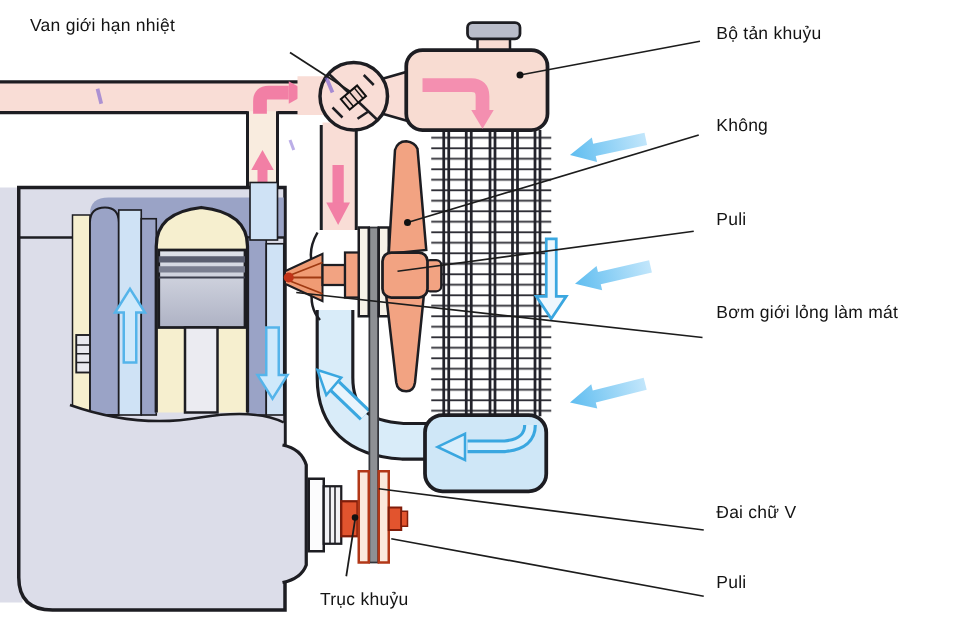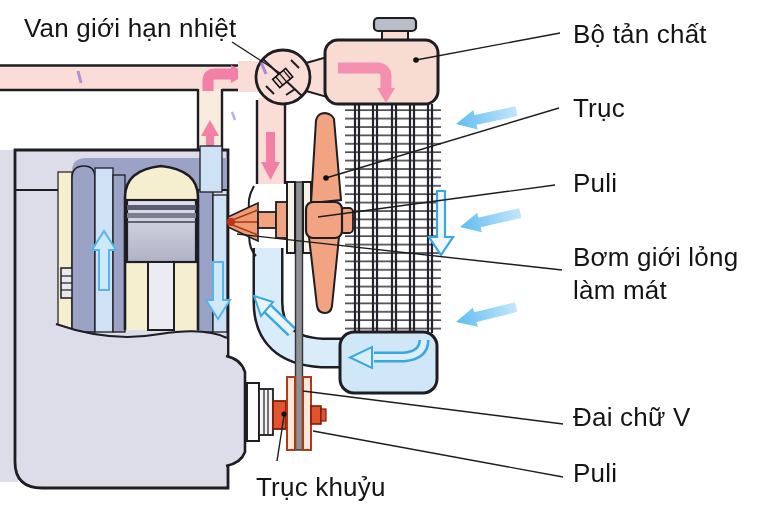--- a/index.html
+++ b/index.html
@@ -1,19 +1,19 @@
 <!DOCTYPE html>
 <html><head>
 <meta charset="utf-8">
 <style>
   html,body{margin:0;padding:0;background:#ffffff;}
   .stage{position:relative;width:778px;height:513px;background:#ffffff;
          font-family:"Liberation Sans",sans-serif;overflow:hidden;}
   .stage svg{position:absolute;left:0;top:0;}
-  .lbl{position:absolute;color:#141414;font-size:26px;line-height:1.28;
+  .lbl{position:absolute;color:#141414;font-size:14px;line-height:1.28;
        letter-spacing:.2px;white-space:nowrap;}
   .lbl.wrap{white-space:normal;}
 </style>
 </head>
 <body>
 
 <div class="stage">
 
 <svg width="778" height="513" viewBox="0 0 778 513">
   <defs>
@@ -240,21 +240,21 @@
     <line x1="277" y1="461" x2="284" y2="416"></line>
   </g>
   <g fill="#111">
     <circle cx="416" cy="60" r="2.8"></circle>
     <circle cx="326" cy="178" r="2.8"></circle>
     <circle cx="284" cy="414" r="2.6"></circle>
   </g>
 </svg>
 
 <div class="lbl" style="left:24px;top:12px">Van giới hạn nhiệt</div>
-<div class="lbl" style="left:573px;top:18px">Bộ tản chất</div>
-<div class="lbl" style="left:573px;top:92px">Trục</div>
+<div class="lbl" style="left:573px;top:18px">Bộ tản khuỷu</div>
+<div class="lbl" style="left:573px;top:92px">Không</div>
 <div class="lbl" style="left:573px;top:167px">Puli</div>
 <div class="lbl wrap" style="left:573px;top:241px;width:182px">Bơm giới lỏng làm mát</div>
 <div class="lbl" style="left:573px;top:401px">Đai chữ V</div>
 <div class="lbl" style="left:573px;top:457px">Puli</div>
 <div class="lbl" style="left:256px;top:471px">Trục khuỷu</div>
 
 </div>
 
 </body></html>

